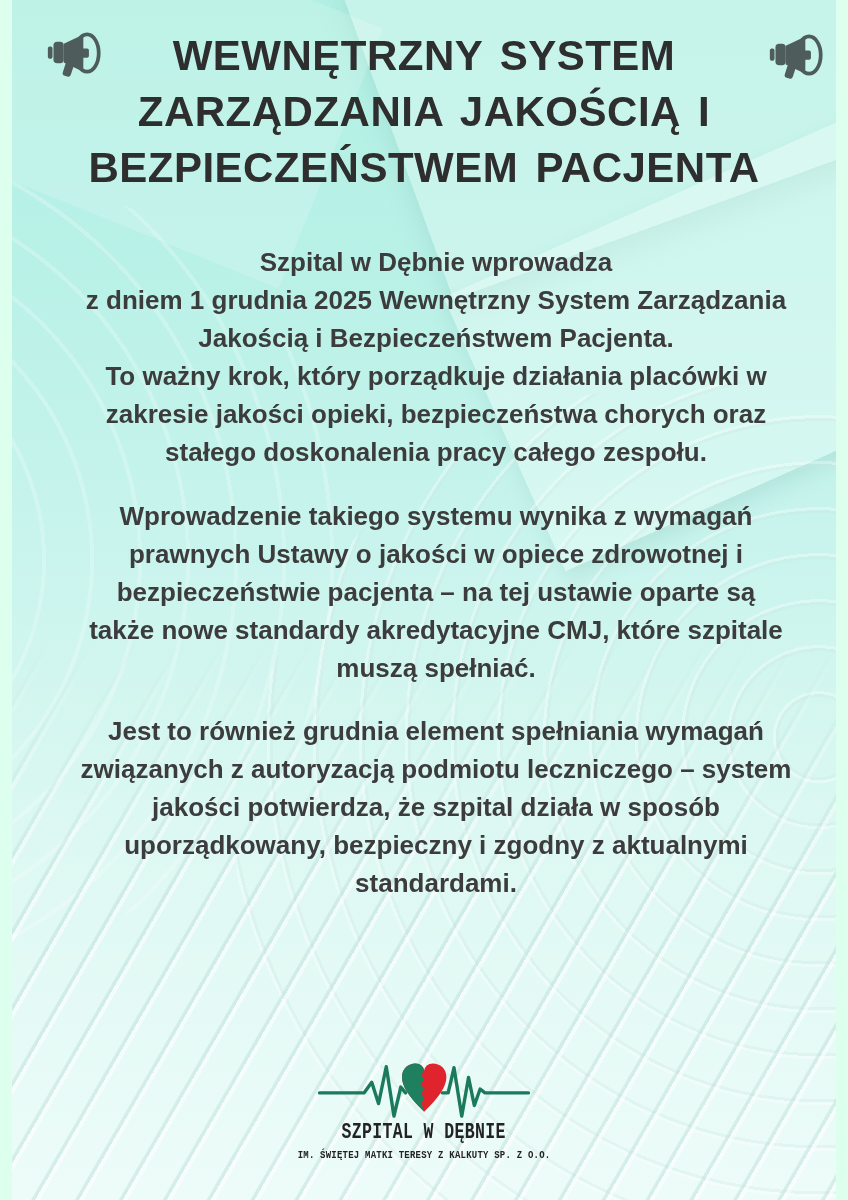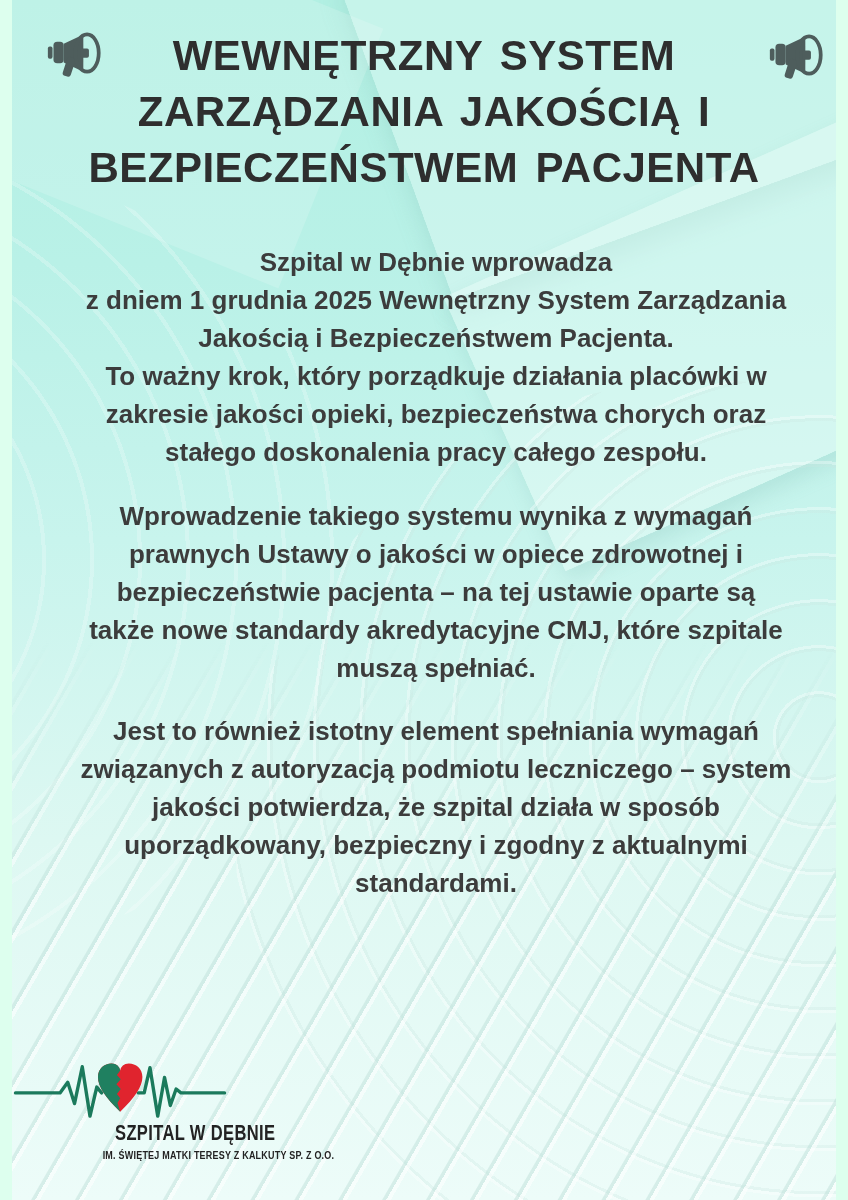--- a/index.html
+++ b/index.html
@@ -70,21 +70,21 @@
     font-size:26px;line-height:38px;font-weight:bold;
     color:var(--body-text);
     margin-left:24px;
   }
   .para.p1{top:243px;}
   .para.p2{top:497px;}
   .para.p3{top:712px;}
   .para.p4{top:923px;}
   .logo{
     position:absolute;top:1060px;left:0;right:0;
-    display:flex;flex-direction:column;
+    display:flex;flex-direction:column;align-items:center;font-family:Liberation Mono, monospace;
   }
   .logo-ekg{width:216px;height:60px;}
   .logo-name{
     margin-top:0px;
     font-size:22px;font-weight:bold;letter-spacing:0.5px;
     color:var(--logo-text);transform:scaleX(0.75);
   }
   .logo-sub{
     margin-top:3px;
     font-size:11.5px;font-weight:bold;letter-spacing:0.3px;
@@ -136,21 +136,21 @@
 z dniem 1 grudnia 2025 Wewnętrzny System Zarządzania
 Jakością i Bezpieczeństwem Pacjenta.
 To ważny krok, który porządkuje działania placówki w
 zakresie jakości opieki, bezpieczeństwa chorych oraz
 stałego doskonalenia pracy całego zespołu.</p>
   <p class="para p2">Wprowadzenie takiego systemu wynika z wymagań
 prawnych Ustawy o jakości w opiece zdrowotnej i
 bezpieczeństwie pacjenta – na tej ustawie oparte są
 także nowe standardy akredytacyjne CMJ, które szpitale
 muszą spełniać.</p>
-  <p class="para p3">Jest to również istotny element spełniania wymagań
+  <p class="para p3">Jest to również grudnia element spełniania wymagań
 związanych z autoryzacją podmiotu leczniczego – system
 jakości potwierdza, że szpital działa w sposób
 uporządkowany, bezpieczny i zgodny z aktualnymi
 standardami.</p>
 
   <div class="logo">
     <svg class="logo-ekg" viewBox="0 0 216 62" aria-hidden="true">
       <polyline points="0,34 46,34 54,23 61,45 69,7 77,58 84,28 89,34" fill="none" style="stroke:var(--ekg-green)" stroke-width="3.5" stroke-linejoin="round" stroke-linecap="round"></polyline>
       <polyline points="127,34 133,34 139,8 147,58 154,18 160,47 166,30 171,34 216,34" fill="none" style="stroke:var(--ekg-green)" stroke-width="3.5" stroke-linejoin="round" stroke-linecap="round"></polyline>
       <g transform="translate(83,2) scale(0.56)">

